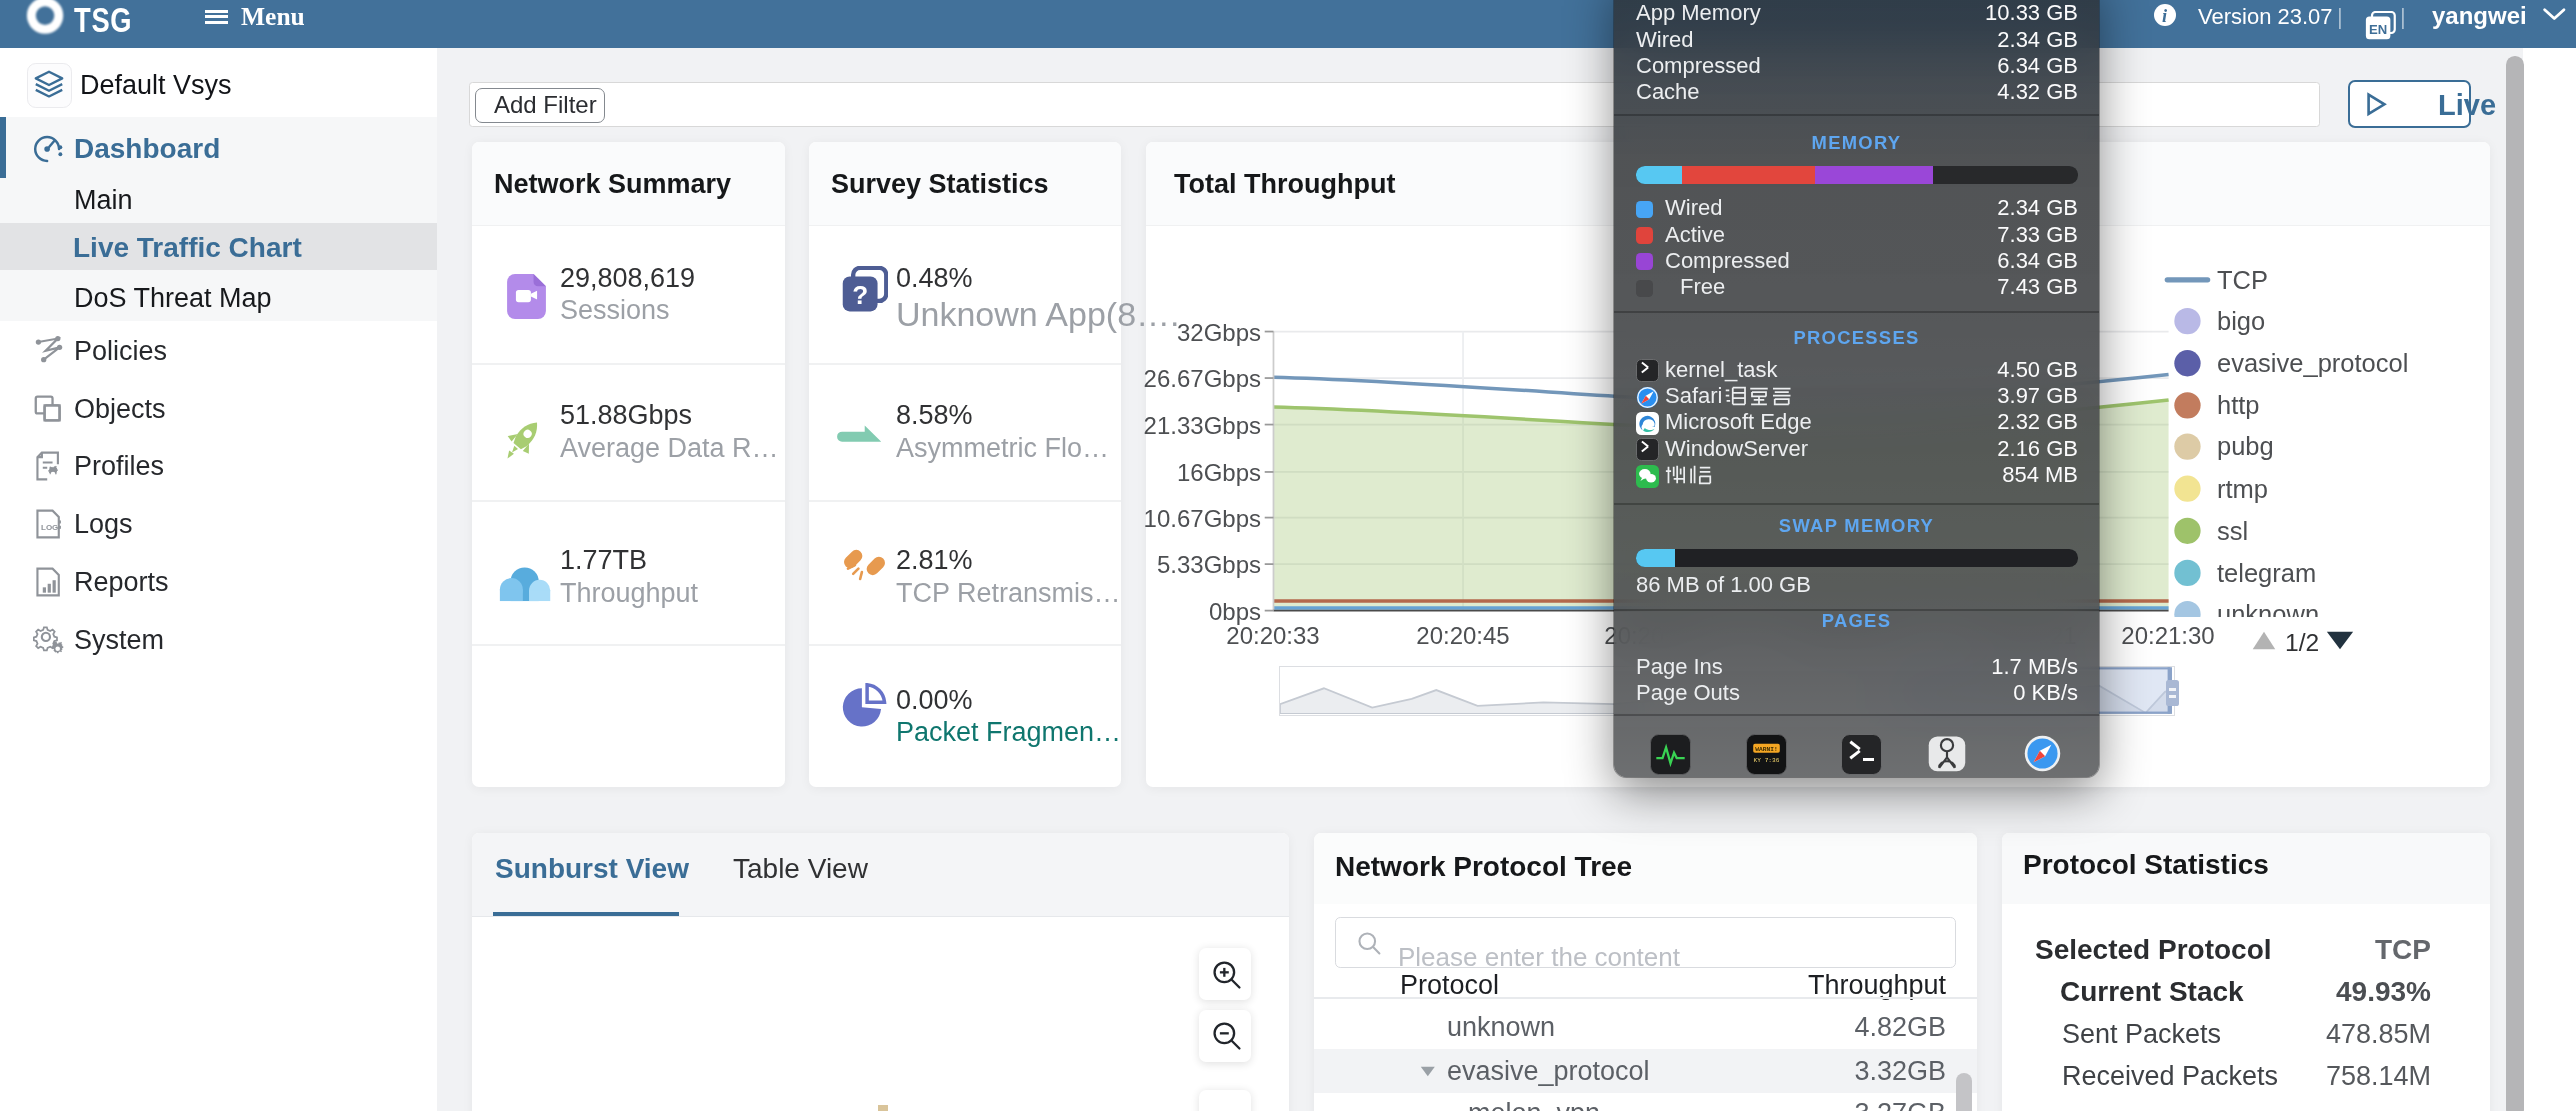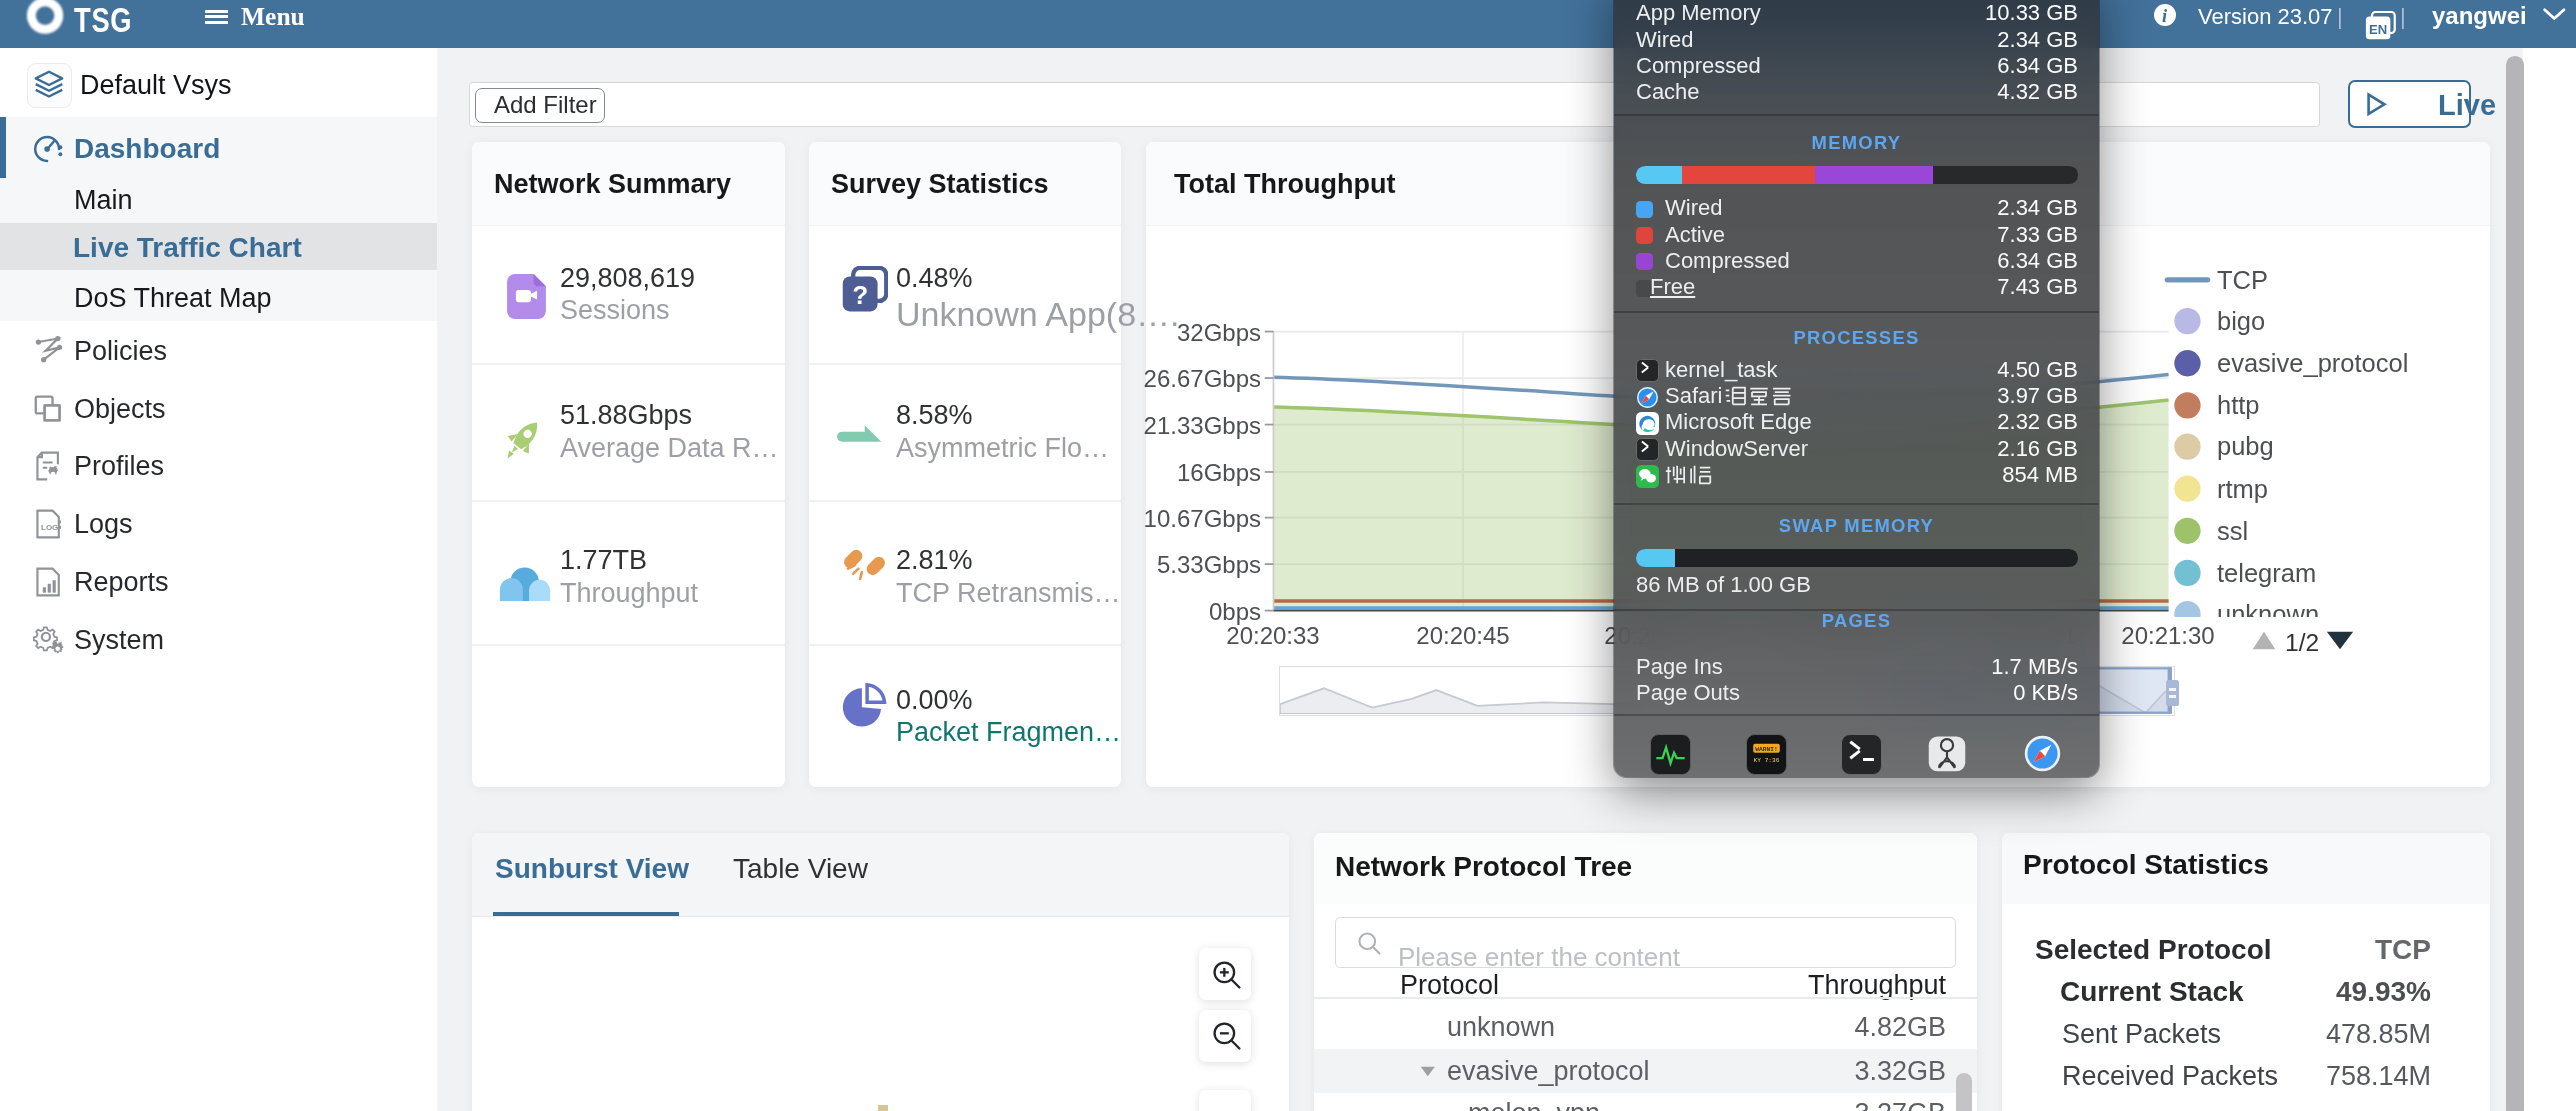--- a/index.html
+++ b/index.html
@@ -469,21 +469,21 @@
   <div class="osw" style="left:22px;top:227px;background:#47a5f5;"></div>
   <div class="ol" style="left:51px;top:221px;">Wired</div>
     <div class="ov" style="top:221px;">2.34 GB</div>
   <div class="osw" style="left:22px;top:253px;background:#e0443c;"></div>
   <div class="ol" style="left:51px;top:248px;">Active</div>
     <div class="ov" style="top:248px;">7.33 GB</div>
   <div class="osw" style="left:22px;top:279px;background:#9845d5;"></div>
   <div class="ol" style="left:51px;top:274px;">Compressed</div>
     <div class="ov" style="top:274px;">6.34 GB</div>
   <div class="osw" style="left:22px;top:306px;background:#48494b;"></div>
-  <div class="ol" style="left:36px;top:300px;text-decoration:underline;">Free</div>
+  <div class="ol" style="left:66px;top:300px;">Free</div>
     <div class="ov" style="top:300px;">7.43 GB</div>
   <div class="od" style="top:337px;"></div>
   <div class="oh" style="top:353px;">PROCESSES</div>
 
   <div class="a" style="left:22px;top:385px;width:21px;height:21px;background:#242527;border-radius:5.3px;border:0.9px solid #6a6b6d;">
     <div class="a" style="left:3.5px;top:3.5px;width:8px;height:2.2px;background:#fff;transform:rotate(38deg);"></div>
     <div class="a" style="left:3.5px;top:8.8px;width:8px;height:2.2px;background:#fff;transform:rotate(-38deg);"></div>
   </div>
   <div class="ol" style="left:51px;top:383px;">kernel_task</div>
     <div class="ov" style="top:383px;">4.50 GB</div>

